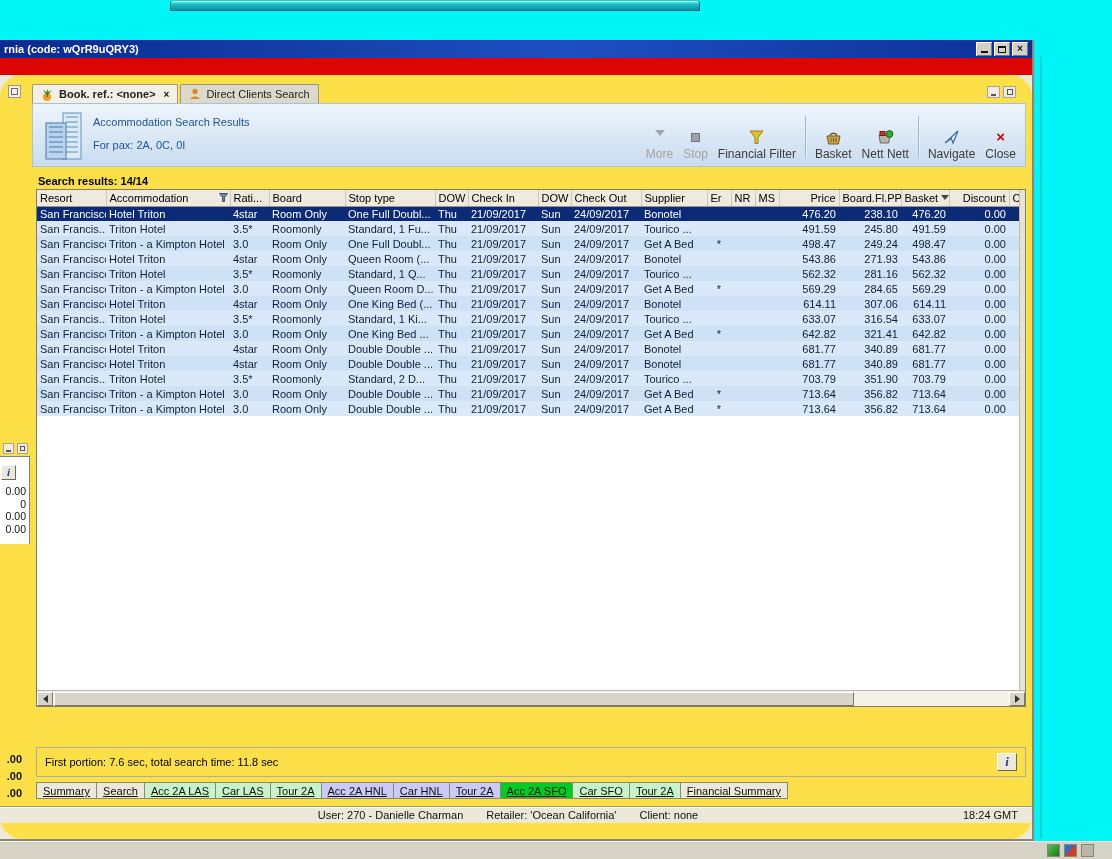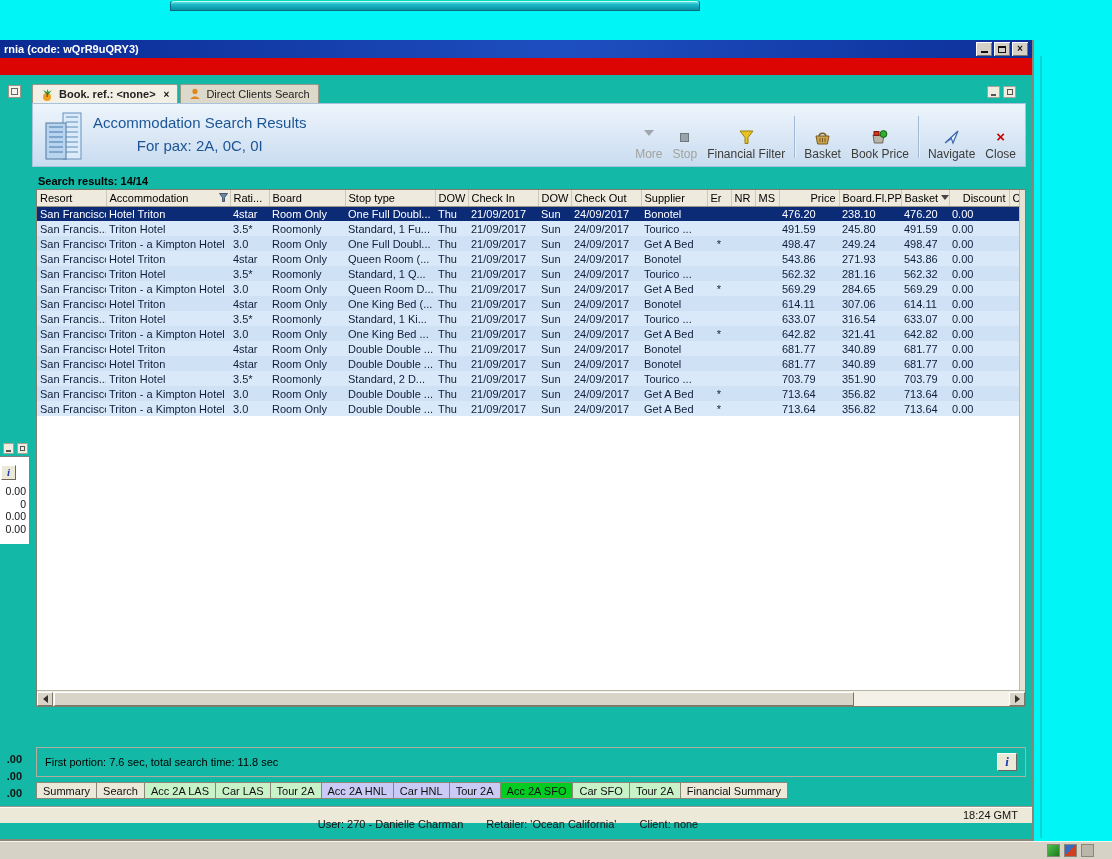--- a/index.html
+++ b/index.html
@@ -27,42 +27,42 @@
     background:linear-gradient(90deg,#0a2a92 0%,#1e4fc0 55%,#0c2f9a 100%);
     color:#fff; font-size:11px; font-weight:bold; display:flex; align-items:center; padding-left:4px; }
   .winbtns { position:absolute; right:4px; top:2px; display:flex; gap:2px; }
   .wbtn { width:16px; height:14px; background:#d4d0c8;
     box-shadow:inset 1px 1px 0 #ffffff, inset -1px -1px 0 #7a7668;
     display:flex; align-items:center; justify-content:center; font-size:10px; color:#111; }
   .g-min { width:7px; height:8px; border-bottom:2px solid #111; }
   .g-res { width:8px; height:7px; border:1px solid #111; border-top:2px solid #111; }
   .g-x { font-weight:bold; line-height:10px; }
   .redbar { position:absolute; left:0; top:18px; right:0; height:17px; background:#dd0404; }
-  .content { position:absolute; left:0; top:35px; right:0; bottom:0; background:#14b8a6; font-size:11px; }
+  .content { position:absolute; left:0; top:35px; right:0; bottom:0; background:#fde047; font-size:11px;border-radius:22px; }
 
   
   .panel-toggle { position:absolute; left:8px; top:10px; width:13px; height:13px;
     background:#f4f2ea; border:1px solid #9a968a; }
   .panel-toggle span { position:absolute; left:2px; top:2px; width:7px; height:7px; border:1px solid #666; }
   .tabstrip { position:absolute; left:32px; top:9px; height:19px; display:flex; align-items:flex-end; }
   .tab { height:19px; display:flex; align-items:center; gap:5px; padding:0 8px;
     border:1px solid #9a968a; border-bottom:none; border-radius:2px 2px 0 0;
     background:#dcd8ca; margin-right:2px; font-size:11px; color:#222; }
   .tab.active { background:#f2efe4; font-weight:bold; }
   .tab-close { font-size:10px; font-weight:bold; color:#111; margin-left:3px; }
   .ts-btns { position:absolute; right:16px; top:11px; display:flex; gap:3px; }
   .ts-btn { width:13px; height:12px; background:#f0ede0; border:1px solid #a8a496; position:relative; }
   .ts-btn .dash { position:absolute; left:3px; right:3px; top:7px; height:2px; background:#555; }
   .ts-btn .box { position:absolute; left:3px; top:2px; width:6px; height:6px; border:1px solid #555; }
 
   
   .header-panel { position:absolute; left:32px; top:28px; width:994px; height:64px;
     background:linear-gradient(180deg,#eef5fc 0%,#c9dcf0 100%); border:1px solid #a9c2dc; }
   .hp-icon { position:absolute; left:10px; top:7px; }
-  .hp-title { position:absolute; left:60px; top:7px; font-size:15px; color:#1c5596; line-height:23px;text-align:center; }
+  .hp-title { position:absolute; left:60px; top:7px; font-size:11px; color:#1c5596; line-height:23px; }
 
   .toolbar { position:absolute; right:4px; top:0; height:62px; display:flex; align-items:stretch; }
   .tool { display:flex; flex-direction:column; align-items:center; justify-content:flex-end;
     padding:0 5px 5px; min-width:30px; }
   .ticon { height:20px; display:flex; align-items:flex-end; justify-content:center; margin-bottom:2px; }
   .tlabel { font-size:12px; color:#3c3c38; white-space:nowrap; }
   .tool.disabled .tlabel { color:#a2a29a; }
   .tsep { width:1px; background:#9fb8d4; box-shadow:1px 0 0 #e8f1fa; margin:12px 4px 8px; }
   .tri-down { width:0; height:0; border:5px solid transparent; border-top:6px solid #a0a6ae; margin-bottom:4px; }
   .stop-sq { width:9px; height:9px; background:#9aa2aa; border:1px solid #70787f; margin-bottom:3px; }
@@ -75,21 +75,21 @@
   table.grid { border-collapse:collapse; table-layout:fixed; width:982px; }
   .grid th { height:16px; font-weight:normal; font-size:11px; padding:0 3px; text-align:left;
     background:#eeeadd; border-right:1px solid #cdc9ba; border-bottom:1px solid #999588;
     white-space:nowrap; overflow:hidden; position:relative; }
   .grid th.ar { text-align:right; }
   .grid td { height:15px; font-size:11px; padding:0 3px; white-space:nowrap; overflow:hidden; }
   .grid tbody tr { color:#0f1e3c; }
   .grid tbody tr:nth-child(odd)  { background:#cfe1f4; }
   .grid tbody tr:nth-child(even) { background:#dae9f9; }
   .grid tbody tr.sel { background:#0c2b76; color:#fff; }
-  .grid td.ar { }
+  .grid td.ar { text-align:right; }
   .grid td.ac { text-align:center; }
   .th-funnel { position:absolute; right:2px; top:3px; }
   .sort-down { display:inline-block; width:0; height:0; border:4px solid transparent;
     border-top:5px solid #444; margin-left:3px; vertical-align:-2px; }
   .v-strip { position:absolute; right:0; top:0; bottom:16px; width:6px; background:#e6e2d4; border-left:1px solid #c0bcae; }
 
   .hscroll { position:absolute; left:0; right:0; bottom:0; height:16px; background:#f3f1e8; border-top:1px solid #b8b4a6; }
   .sb-btn { position:absolute; top:1px; width:16px; height:14px; background:#d8d4c8;
     border:1px solid; border-color:#fff #7a7668 #7a7668 #fff;
     display:flex; align-items:center; justify-content:center; }
@@ -101,29 +101,29 @@
 
   
   .footer-panel { position:absolute; left:36px; top:672px; width:990px; height:30px;
     border:1px solid #b2ae9f; display:flex; align-items:center; justify-content:space-between; padding:0 8px; }
   .ibtn { width:20px; height:18px; background:#ece9d8; border:1px solid; border-color:#fff #6a675c #6a675c #fff;
     color:#1a3fb0; font-family:"Liberation Serif", serif; font-style:italic; font-weight:bold;
     font-size:13px; text-align:center; line-height:16px; }
 
   .bottom-tabstrip { position:absolute; left:36px; top:707px; height:17px; display:flex; }
   .btab { height:17px; padding:2px 6px 0; border:1px solid #8a8678; border-left:none;
-    font-size:11px; background:#ece9d8; white-space:nowrap; color:#111; }
+    font-size:11px; background:#ece9d8; white-space:nowrap; color:#111;text-decoration:underline; }
   .btab:first-child { border-left:1px solid #8a8678; }
   .btab.green { background:#c8f2c8; }
   .btab.blue { background:#cacaf6; }
   .btab.active { background:#00cc22; font-weight:normal; }
 
   .statusbar { position:absolute; left:0; top:731px; width:100%; height:17px;
     background:#ece9d8; border-top:1px solid #9a968a; box-shadow:inset 0 1px 0 #fdfcf8; }
-  .status-center { position:absolute; left:0; right:16px; top:2px; text-align:center; color:#111;margin-top:9px; }
+  .status-center { position:absolute; left:0; right:16px; top:2px; text-align:center; color:#111; }
   .status-center span { margin:0 10px; }
   .status-time { position:absolute; right:14px; top:2px; color:#111; }
 
   
   .left-caption { position:absolute; left:0; top:368px; width:30px; height:14px; display:flex; gap:3px; padding-left:3px; }
   .lc-btn { width:11px; height:11px; background:#f0ede0; border:1px solid #a8a496; position:relative; }
   .lc-btn .dash { position:absolute; left:2px; right:2px; top:6px; height:2px; background:#555; }
   .lc-btn .box { position:absolute; left:2px; top:2px; width:5px; height:5px; border:1px solid #555; }
   .left-white { position:absolute; left:0; top:381px; width:30px; height:88px; background:#fff;
     border-top:1px solid #808080; border-right:1px solid #808080; }
@@ -240,21 +240,21 @@
           <div class="tlabel">Basket</div>
         </div>
         <div class="tool">
           <div class="ticon">
             <svg width="17" height="15" viewBox="0 0 17 15">
               <path d="M2 5 H13 L11.7 13 H3.3 Z" fill="#b8b4a8" stroke="#6a665a"></path>
               <circle cx="12.5" cy="4" r="3.4" fill="#2fae2f" stroke="#156015"></circle>
               <rect x="3" y="1.5" width="5" height="4" fill="#d43020" stroke="#801810"></rect>
             </svg>
           </div>
-          <div class="tlabel">Book Price</div>
+          <div class="tlabel">Nett Nett</div>
         </div>
         <div class="tsep"></div>
         <div class="tool">
           <div class="ticon">
             <svg width="17" height="16" viewBox="0 0 17 16">
               <path d="M2 14 L15 2 L10 14 L8.4 9.6 Z" fill="#eaf2fb" stroke="#3a6ab0" stroke-width="1.2"></path>
             </svg>
           </div>
           <div class="tlabel">Navigate</div>
         </div>

